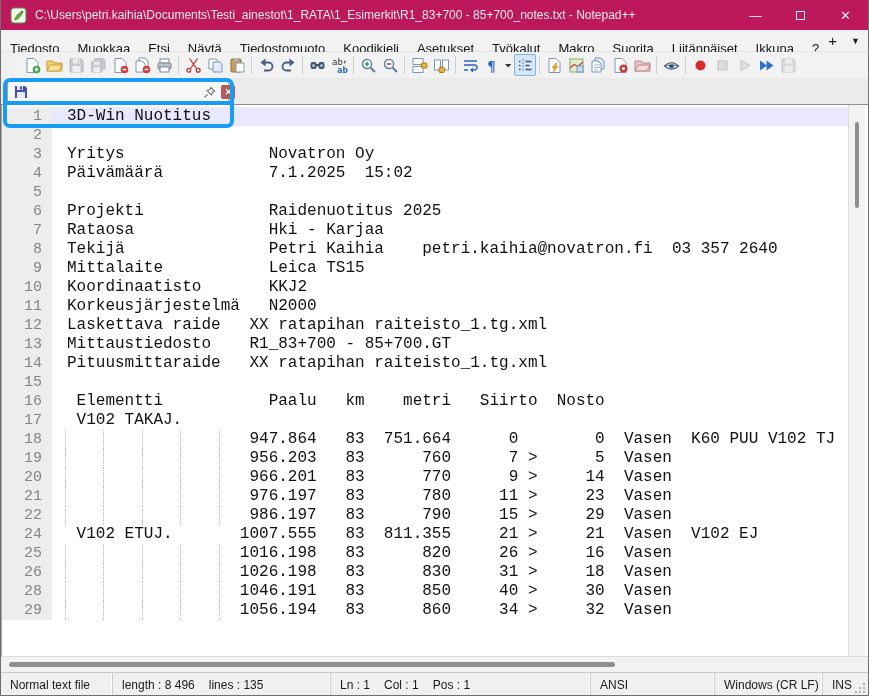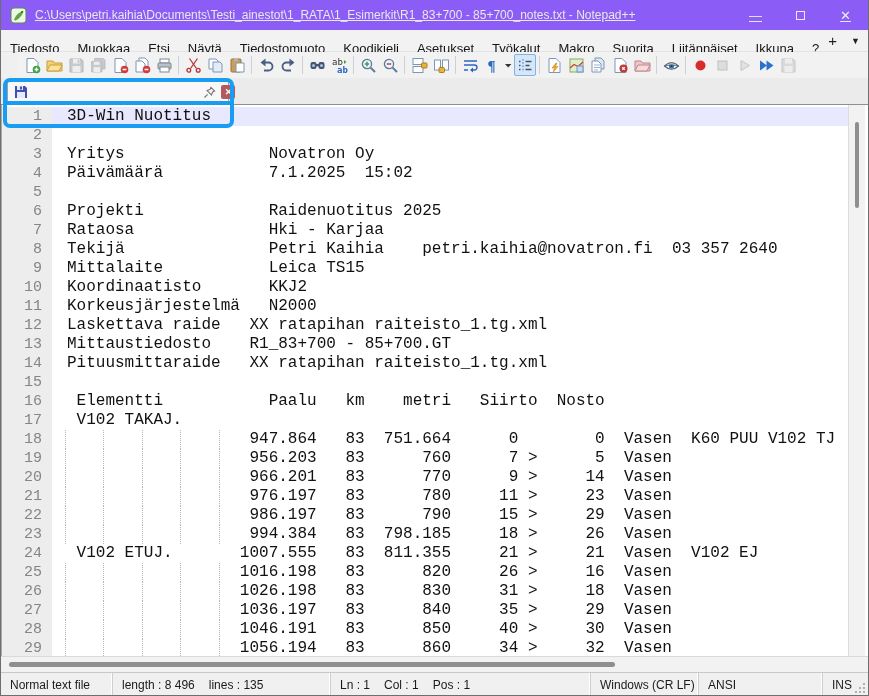--- a/index.html
+++ b/index.html
@@ -1,22 +1,22 @@
 <!DOCTYPE html>
 <html><head>
 <meta charset="utf-8">
 <style>
   html,body{margin:0;padding:0;background:#777;}
   *{box-sizing:border-box;}
   .window{position:relative;width:869px;height:696px;background:#f0f0f0;
     font-family:"Liberation Sans",sans-serif;overflow:hidden;
     border-left:1px solid #6e6e6e;border-right:1px solid #6e6e6e;border-bottom:1px solid #6e6e6e;}
   
-  .titlebar{position:absolute;left:0;top:0;width:100%;height:30px;background:#8b5cf6;
-    display:flex;align-items:center;color:#e9e9e9;font-size:12px;text-decoration:underline;}
+  .titlebar{position:absolute;left:0;top:0;width:100%;height:30px;background:#be185d;
+    display:flex;align-items:center;color:#e9e9e9;font-size:12px;}
   .titlebar .appicon{width:17px;height:17px;margin:0 8px 0 9px;flex:0 0 auto;}
   .titlebar .title{white-space:nowrap;overflow:hidden;}
   .wctl{margin-left:auto;display:flex;height:100%;}
   .wbtn{width:45px;height:100%;display:flex;align-items:center;justify-content:center;color:#eee;font-size:13px;}
   .maxglyph{display:inline-block;width:9px;height:9px;border:1px solid #eee;}
   
   .menubar{position:absolute;left:0;top:30px;width:100%;height:22px;background:#f2f2f2;
     display:flex;align-items:center;font-size:13px;color:#151515;border-bottom:1px solid #e4e4e4;}
   .menu-item{padding:8px 9px;height:22px;line-height:22px;white-space:nowrap;}
   .menubar .mright{margin-left:auto;display:flex;align-items:center;gap:14px;padding-right:12px;color:#222;}
@@ -501,58 +501,40 @@
         <div class="line">
           <span class="ln">22</span>
           <span class="guide" style="left: 63px;"></span>
           <span class="guide" style="left: 101.4px;"></span>
           <span class="guide" style="left: 139.8px;"></span>
           <span class="guide" style="left: 178.2px;"></span>
           <span class="guide" style="left: 216.6px;"></span>
           <span class="code">                   986.197   83      790     15 &gt;     29  Vasen</span>
         </div>
         <div class="line">
-          <span class="ln">23</span>
-          <span class="guide" style="left: 63px;"></span>
-          <span class="guide" style="left: 101.4px;"></span>
-          <span class="guide" style="left: 139.8px;"></span>
-          <span class="guide" style="left: 178.2px;"></span>
-          <span class="guide" style="left: 216.6px;"></span>
-          <span class="code">                   994.384   83  798.185     18 &gt;     26  Vasen</span>
-        </div>
-        <div class="line">
           <span class="ln">24</span>
           <span class="code"> V102 ETUJ.       1007.555   83  811.355     21 &gt;     21  Vasen  V102 EJ</span>
         </div>
         <div class="line">
           <span class="ln">25</span>
           <span class="guide" style="left: 63px;"></span>
           <span class="guide" style="left: 101.4px;"></span>
           <span class="guide" style="left: 139.8px;"></span>
           <span class="guide" style="left: 178.2px;"></span>
           <span class="guide" style="left: 216.6px;"></span>
           <span class="code">                  1016.198   83      820     26 &gt;     16  Vasen</span>
         </div>
         <div class="line">
           <span class="ln">26</span>
           <span class="guide" style="left: 63px;"></span>
           <span class="guide" style="left: 101.4px;"></span>
           <span class="guide" style="left: 139.8px;"></span>
           <span class="guide" style="left: 178.2px;"></span>
           <span class="guide" style="left: 216.6px;"></span>
           <span class="code">                  1026.198   83      830     31 &gt;     18  Vasen</span>
-        </div>
-        <div class="line">
-          <span class="ln">27</span>
-          <span class="guide" style="left: 63px;"></span>
-          <span class="guide" style="left: 101.4px;"></span>
-          <span class="guide" style="left: 139.8px;"></span>
-          <span class="guide" style="left: 178.2px;"></span>
-          <span class="guide" style="left: 216.6px;"></span>
-          <span class="code">                  1036.197   83      840     35 &gt;     29  Vasen</span>
         </div>
         <div class="line">
           <span class="ln">28</span>
           <span class="guide" style="left: 63px;"></span>
           <span class="guide" style="left: 101.4px;"></span>
           <span class="guide" style="left: 139.8px;"></span>
           <span class="guide" style="left: 178.2px;"></span>
           <span class="guide" style="left: 216.6px;"></span>
           <span class="code">                  1046.191   83      850     40 &gt;     30  Vasen</span>
         </div>
@@ -581,25 +563,25 @@
       </div>
     <div class="seg s2">
       <span>length : 8 496</span>
       <span>lines : 135</span>
     </div>
     <div class="seg s3">
       <span>Ln : 1</span>
       <span>Col : 1</span>
       <span>Pos : 1</span>
     </div>
+    <div class="seg s5">
+        <span>ANSI</span>
+      </div>
     <div class="seg s4">
         <span>Windows (CR LF)</span>
-      </div>
-    <div class="seg s5">
-        <span>ANSI</span>
       </div>
     <div class="seg s6">
         <span>INS</span>
       <span class="grip"></span>
     </div>
   </div>
 
   <div class="ann" style="border-color: rgb(24, 157, 242);"></div>
   <div class="ann-div" style="background: rgb(24, 157, 242);"></div>
 

